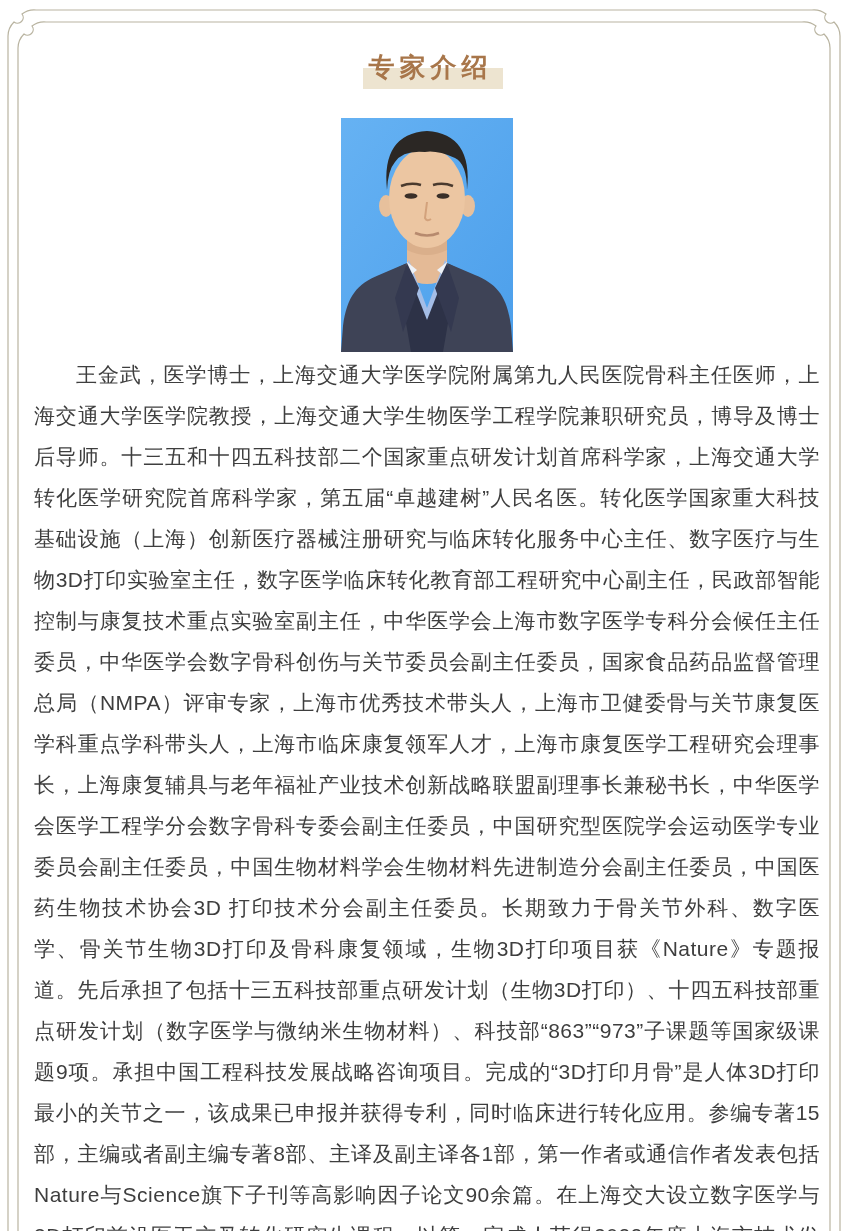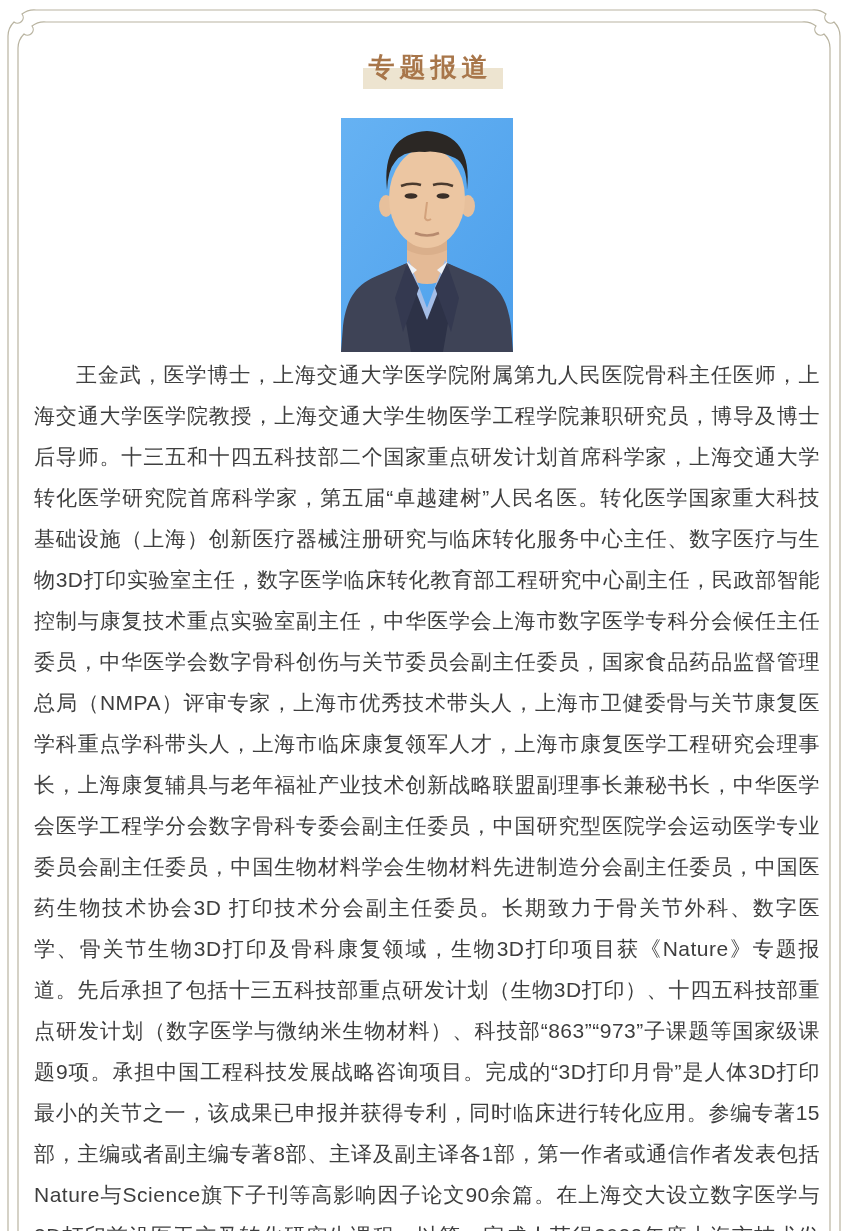--- a/index.html
+++ b/index.html
@@ -48,21 +48,21 @@
 </style>
 </head>
 <body>
 
 <svg class="frame-svg" width="856" height="1231" viewBox="0 0 856 1231" aria-hidden="true">
   <path d="M 8,1231 L 8,36 A 20,20 0 0 1 14,22 A 5.7,5.7 0 0 0 22,14 A 20,20 0 0 1 36,10 L 812,10 A 20,20 0 0 1 826,14 A 5.7,5.7 0 0 0 834,22 A 20,20 0 0 1 840,36 L 840,1231"></path>
   <path d="M 18,1231 L 18,48 A 20,20 0 0 1 24,34 A 5.7,5.7 0 0 0 32,26 A 20,20 0 0 1 46,22 L 802,22 A 20,20 0 0 1 816,26 A 5.7,5.7 0 0 0 824,34 A 20,20 0 0 1 830,48 L 830,1231"></path>
 </svg>
 
 <div class="title-wrap">
-  <span class="title">专题报道</span>
+  <span class="title">专家介绍</span>
 </div>
 
 <div class="photo" title="专家蓝底肖像照">
   <svg width="172" height="234" viewBox="0 0 172 234" aria-hidden="true">
     <defs>
       <linearGradient id="bgGrad" x1="0" y1="0" x2="1" y2="1">
         <stop offset="0" stop-color="#66b2f3"></stop>
         <stop offset="1" stop-color="#4c9feb"></stop>
       </linearGradient>
     </defs>

